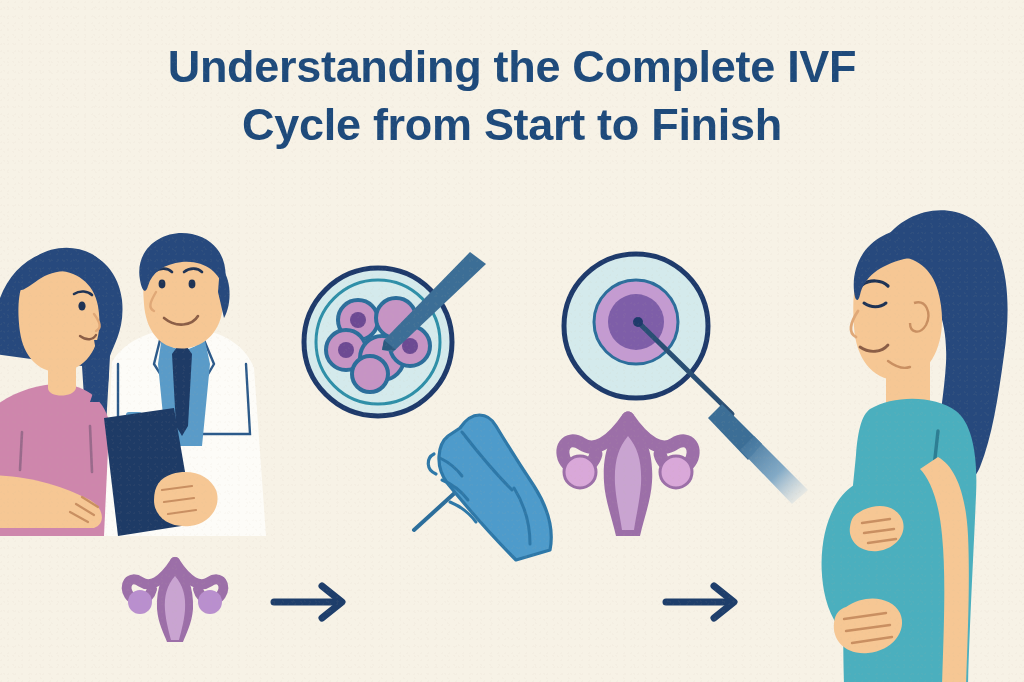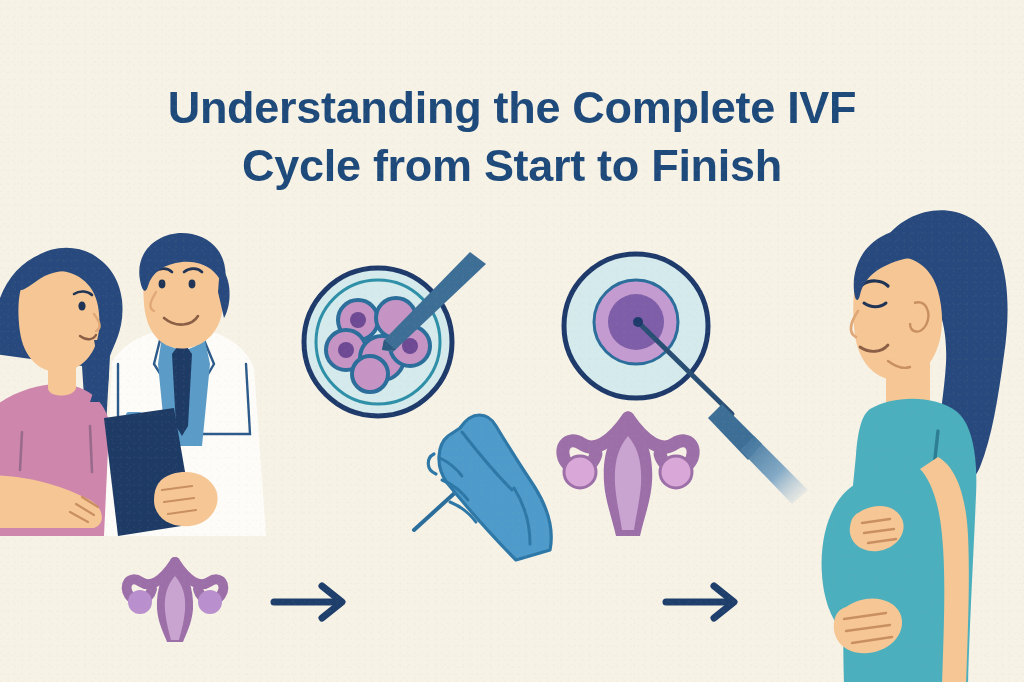--- a/index.html
+++ b/index.html
@@ -33,21 +33,20 @@
     top: 38px;
     text-align: center;
     color: #1E4A7B;
     font-size: 45px;
     font-weight: 700;
     line-height: 1.28;
     letter-spacing: -0.3px;
     padding: 0 70px;
     box-sizing: border-box;
     white-space: pre-line;
-    margin-top: 41px;
   }
   .art { position: absolute; }
   svg { display: block; overflow: visible; }
 </style>
 </head>
 <body>
 
 <div id="canvas">
 
   <div id="title">Understanding the Complete IVF

